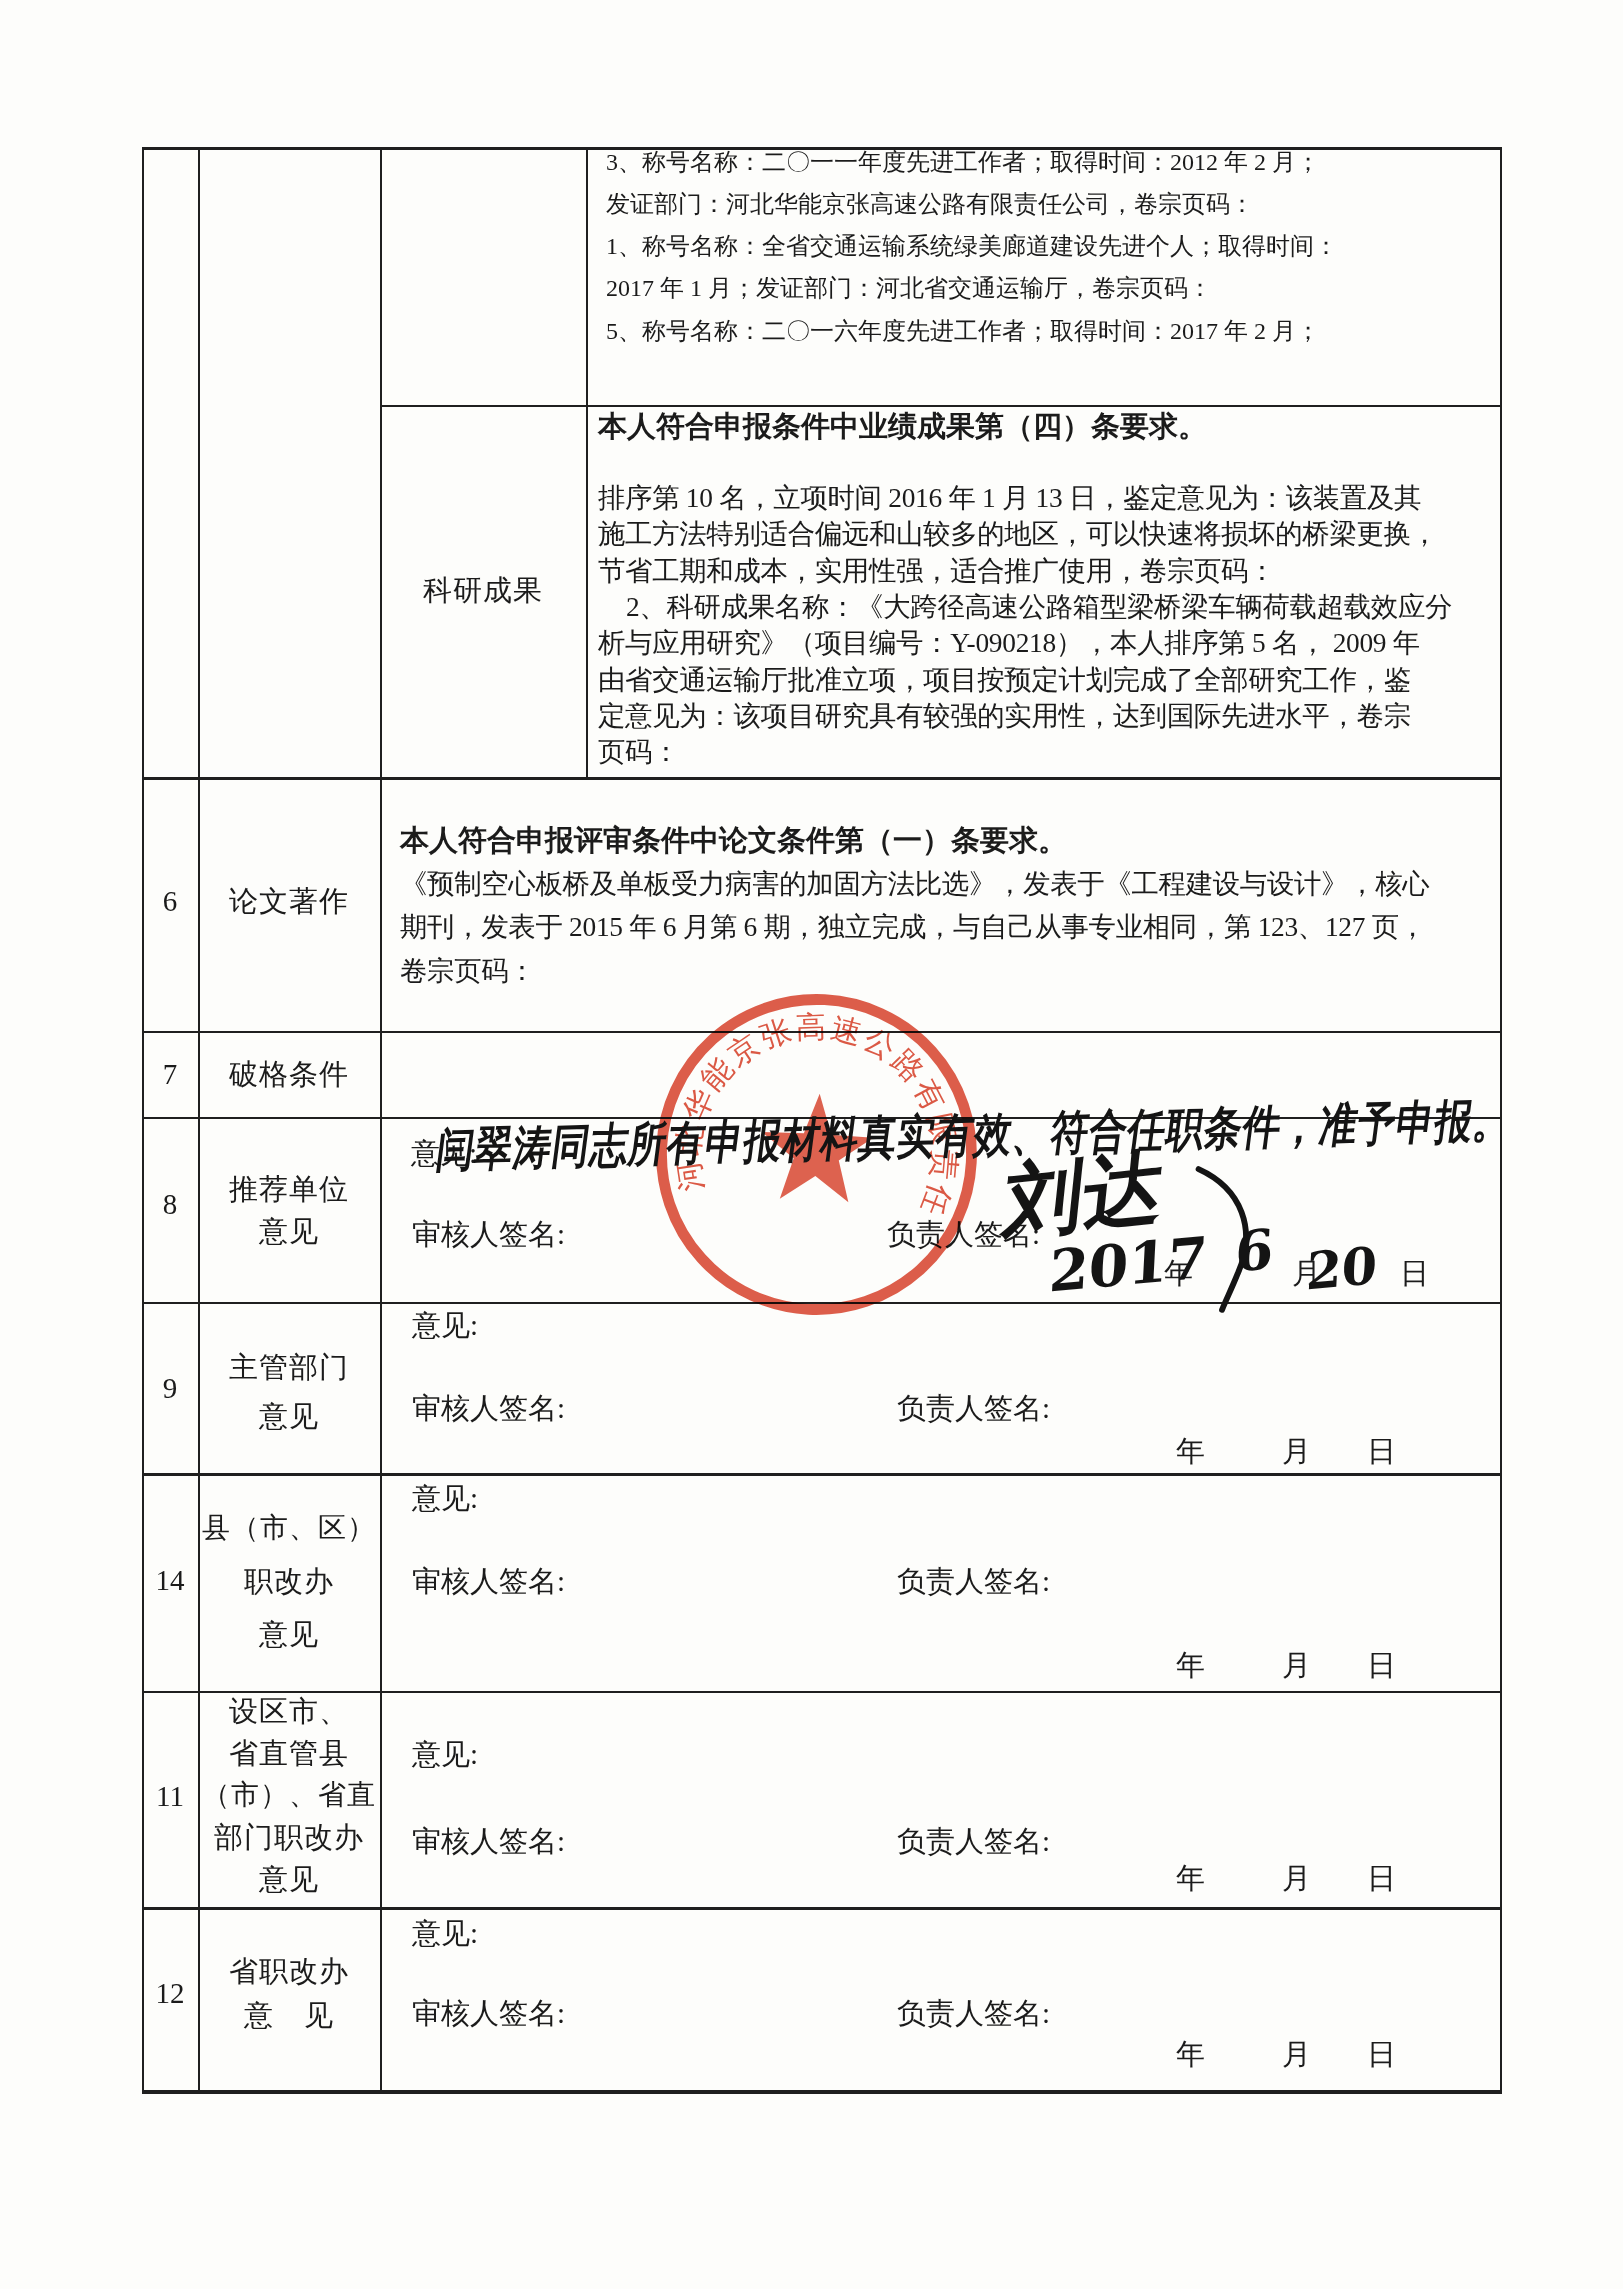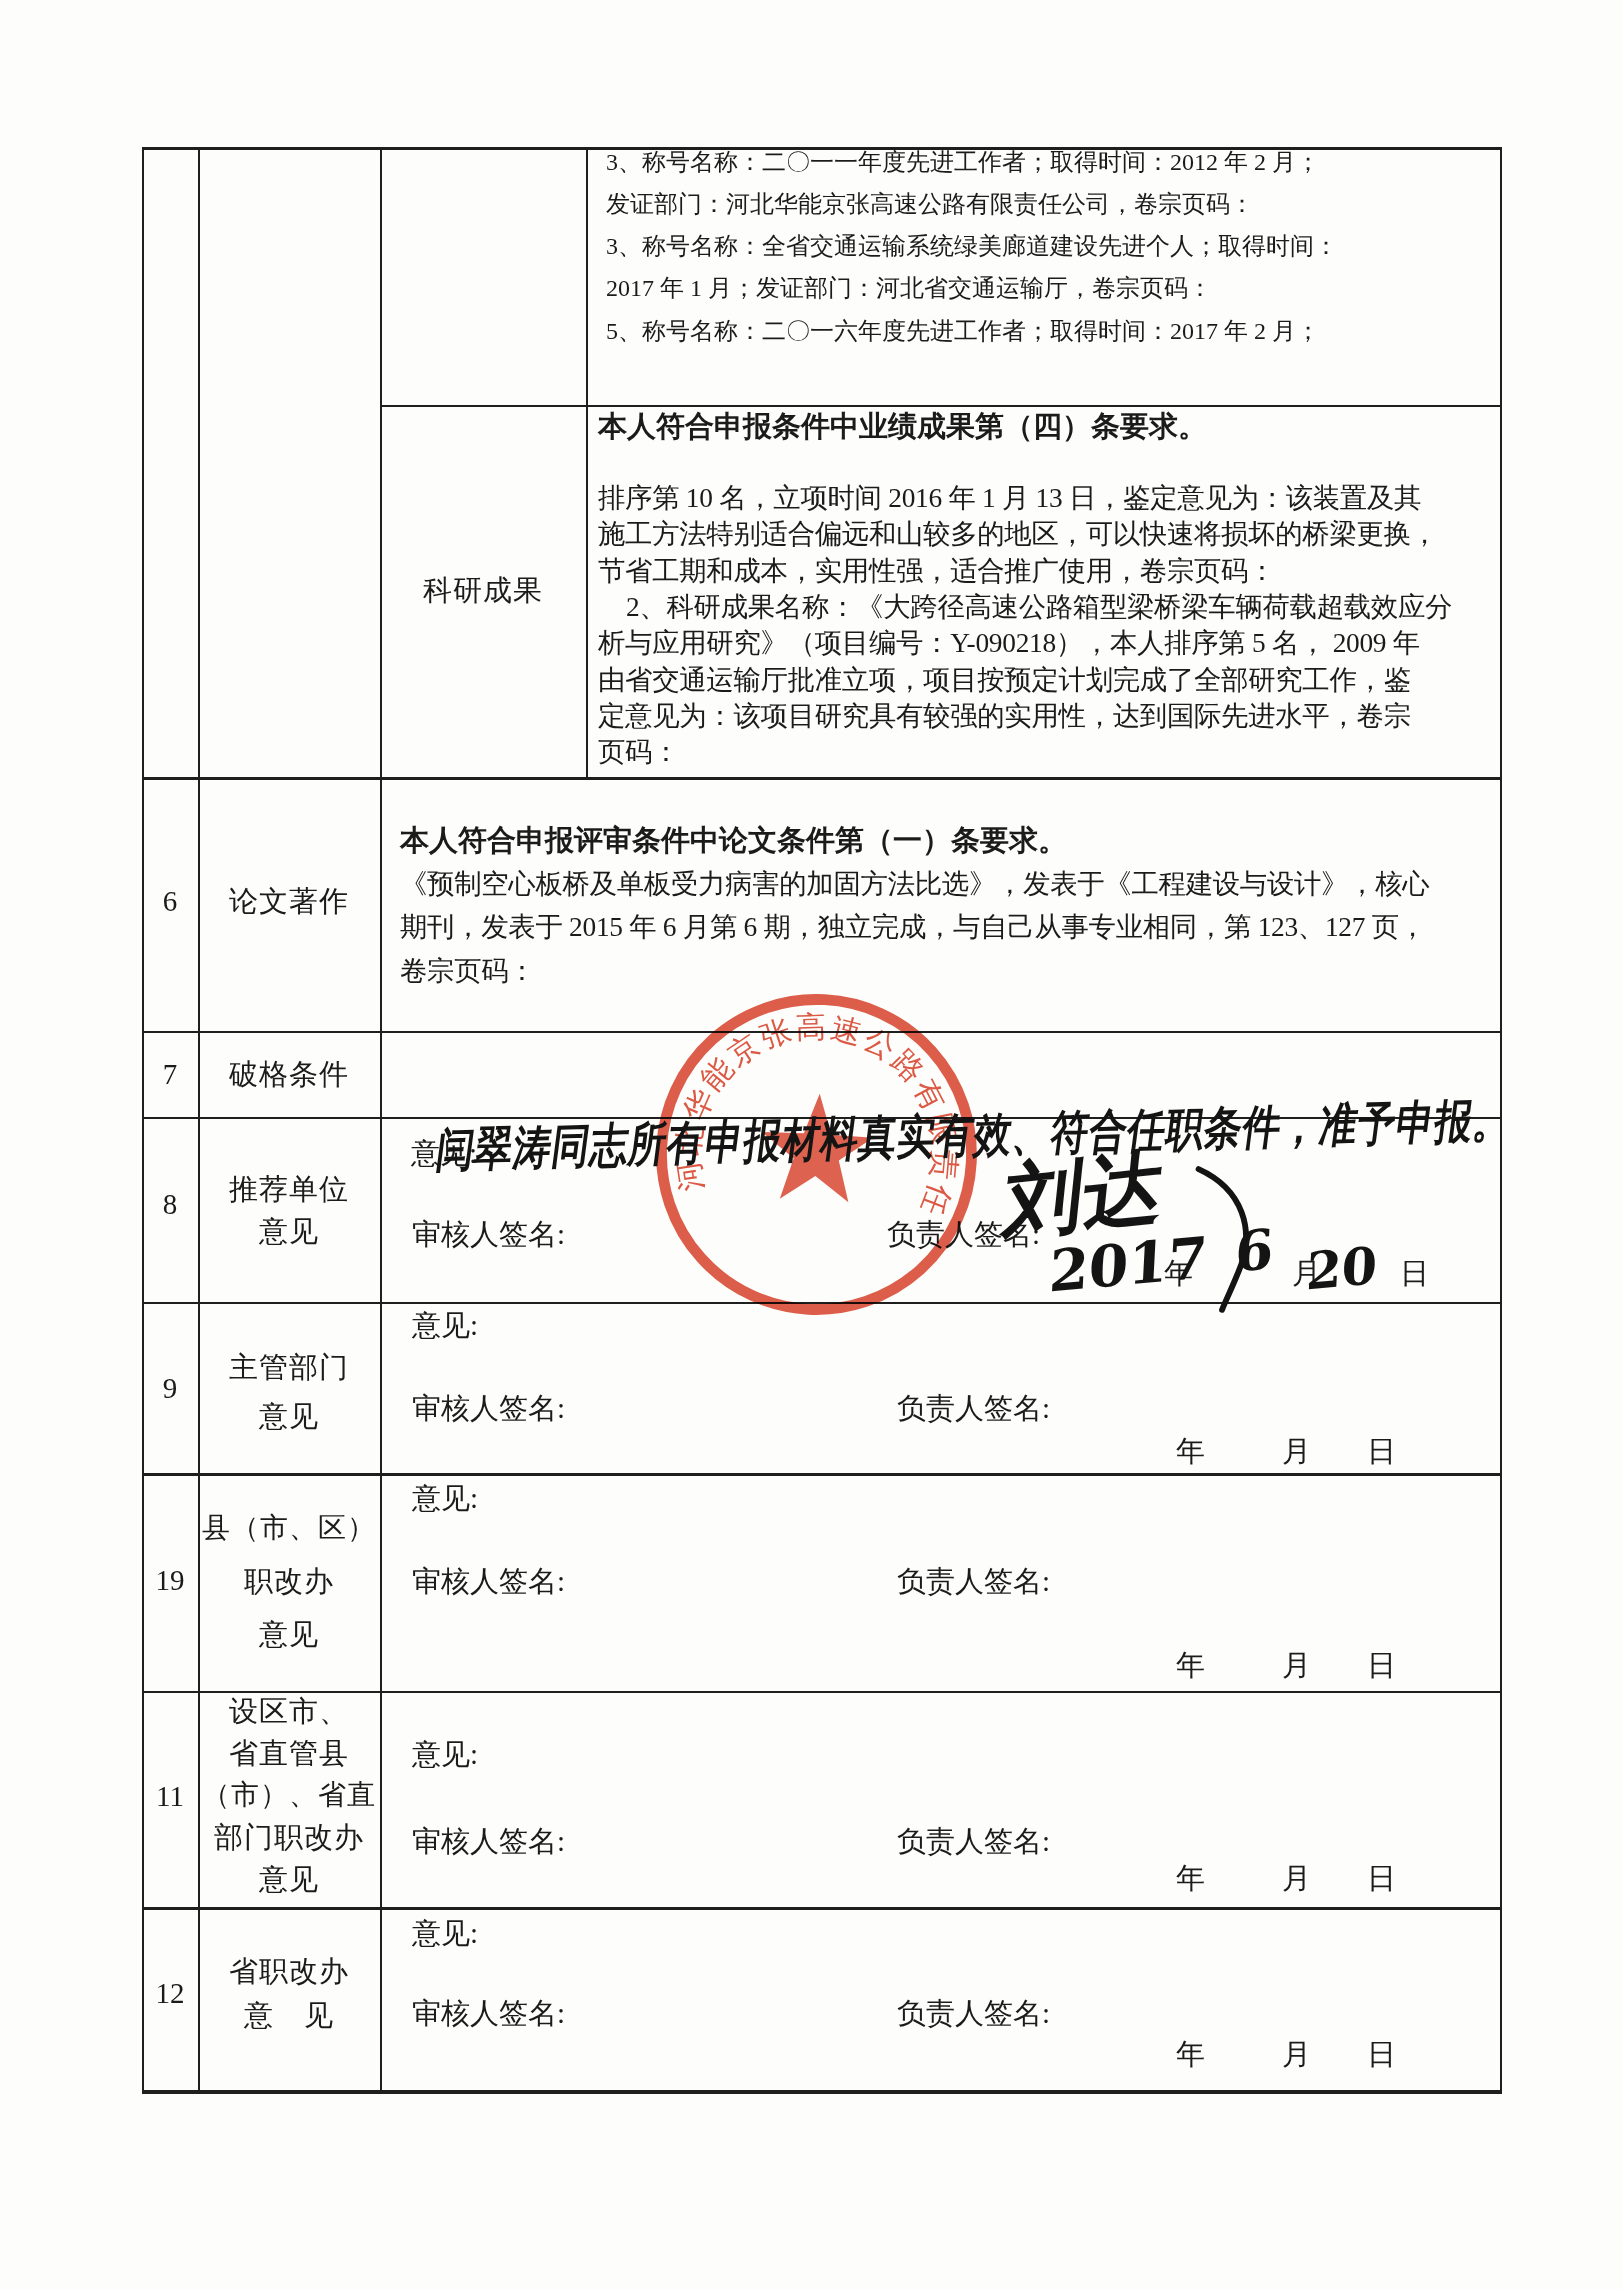--- a/index.html
+++ b/index.html
@@ -59,21 +59,21 @@
   <div class="hl" style="left:142px;top:2090px;width:1359px;height:3.9px;"></div>
 
   <div class="vl" style="left:142px;top:147px;height:1947px;"></div>
   <div class="vl" style="left:198px;top:147px;height:1943px;"></div>
   <div class="vl" style="left:380px;top:147px;height:1943px;"></div>
   <div class="vl" style="left:586px;top:147px;height:630px;"></div>
   <div class="vl" style="left:1500px;top:147px;height:1947px;"></div>
 
   <div class="t body29" style="left:606px;top:150px;">3、称号名称：二〇一一年度先进工作者；取得时间：2012 年 2 月；</div>
   <div class="t body29" style="left:606px;top:192px;">发证部门：河北华能京张高速公路有限责任公司，卷宗页码：</div>
-  <div class="t body29" style="left:606px;top:234px;">3、称号名称：全省交通运输系统绿美廊道建设先进个人；取得时间：</div>
+  <div class="t body29" style="left:606px;top:234px;">1、称号名称：全省交通运输系统绿美廊道建设先进个人；取得时间：</div>
   <div class="t body29" style="left:606px;top:276px;">2017 年 1 月；发证部门：河北省交通运输厅，卷宗页码：</div>
   <div class="t body29" style="left:606px;top:319px;">5、称号名称：二〇一六年度先进工作者；取得时间：2017 年 2 月；</div>
 
   <div class="t" style="left:380px;width:206px;text-align:center;top:576px;letter-spacing:1px;">科研成果</div>
   <div class="t bold-heading" style="left:598px;top:412px;">本人符合申报条件中业绩成果第（四）条要求。</div>
   <div class="t body28" style="left:598px;top:485px;">排序第 10 名，立项时间 2016 年 1 月 13 日，鉴定意见为：该装置及其</div>
   <div class="t body28" style="left:598px;top:521px;">施工方法特别适合偏远和山较多的地区，可以快速将损坏的桥梁更换，</div>
   <div class="t body28" style="left:598px;top:558px;">节省工期和成本，实用性强，适合推广使用，卷宗页码：</div>
   <div class="t body28" style="left:626px;top:594px;">2、科研成果名称：《大跨径高速公路箱型梁桥梁车辆荷载超载效应分</div>
   <div class="t body28" style="left:598px;top:630px;">析与应用研究》（项目编号：Y-090218），本人排序第 5 名， 2009 年</div>
@@ -124,21 +124,21 @@
   <div class="row-no" style="top:1374px;">9</div>
   <div class="cell-label" style="top:1353px;">主管部门</div>
   <div class="cell-label" style="top:1402px;">意见</div>
   <div class="t" style="left:412px;top:1311px;">意见:</div>
   <div class="t" style="left:412px;top:1394px;">审核人签名:</div>
   <div class="t" style="left:897px;top:1394px;">负责人签名:</div>
   <div class="t" style="left:1176px;top:1437px;">年</div>
   <div class="t" style="left:1282px;top:1437px;">月</div>
   <div class="t" style="left:1367px;top:1437px;">日</div>
 
-  <div class="row-no" style="top:1566px;">19</div>
+  <div class="row-no" style="top:1566px;">14</div>
   <div class="cell-label" style="top:1514px;font-size:28px;">县（市、区）</div>
   <div class="cell-label" style="top:1567px;">职改办</div>
   <div class="cell-label" style="top:1620px;">意见</div>
   <div class="t" style="left:412px;top:1484px;">意见:</div>
   <div class="t" style="left:412px;top:1567px;">审核人签名:</div>
   <div class="t" style="left:897px;top:1567px;">负责人签名:</div>
   <div class="t" style="left:1176px;top:1651px;">年</div>
   <div class="t" style="left:1282px;top:1651px;">月</div>
   <div class="t" style="left:1367px;top:1651px;">日</div>
 

